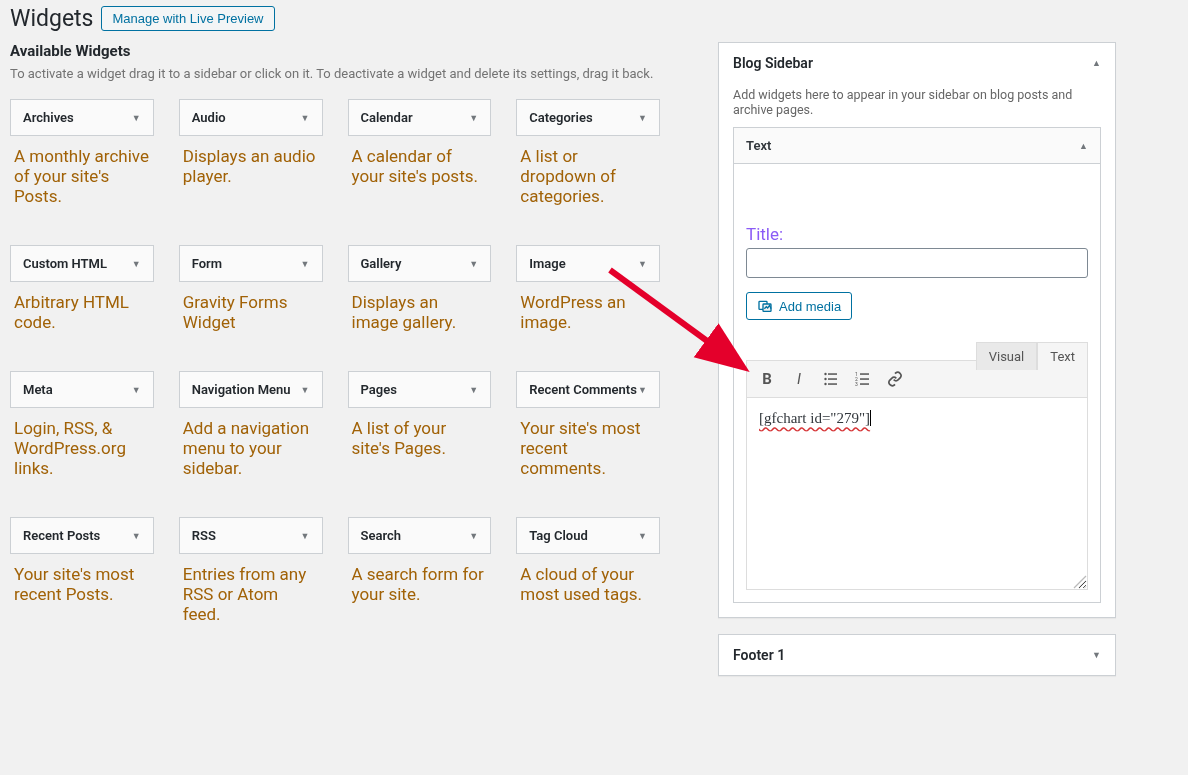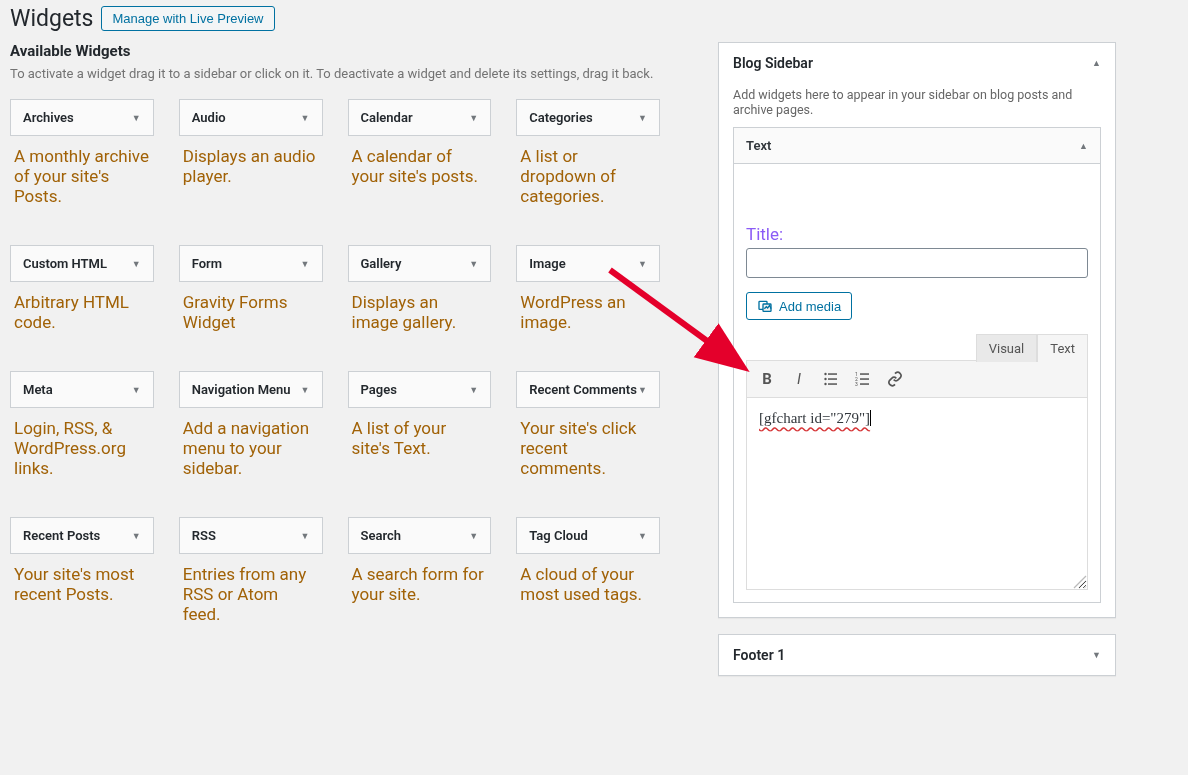--- a/index.html
+++ b/index.html
@@ -63,21 +63,21 @@
     border: 1px solid #0071a1; color: #0071a1; background: #fff;
     padding: 5px 10px; border-radius: 3px; font-size: 13px; cursor: pointer;
     margin-top: 14px;
   }
   .add-media-btn svg { width: 16px; height: 16px; }
   .editor-wrap { margin-top: 12px; }
   .editor-tabs { display: flex; justify-content: flex-end; gap: 0; }
   .editor-tab {
     padding: 6px 12px; font-size: 13px; color: #555;
     border: 1px solid #ddd; background: #fff; cursor: pointer;
-    border-bottom: none; position: relative; top: 2px;
+    border-bottom: none; position: relative; top: 10px;
   }
   .editor-tab.active { background: #f5f5f5; border-bottom-color: #f5f5f5; z-index: 2; }
   .editor-tab.inactive { background: #e9e9e9; color: #555; }
   .toolbar {
     border: 1px solid #ddd; background: #f5f5f5;
     padding: 4px 6px; display: flex; gap: 4px; align-items: center;
   }
   .tb-btn {
     width: 28px; height: 28px; display: inline-flex; align-items: center; justify-content: center;
     font-size: 15px; color: #555; cursor: pointer; border-radius: 2px;
@@ -183,28 +183,28 @@
       <span>Navigation Menu</span>
       <span class="chevron">▼</span>
     </div>
     <div class="widget-desc">Add a navigation menu to your sidebar.</div>
   </div>
         <div class="widget-item">
     <div class="widget-bar">
       <span>Pages</span>
       <span class="chevron">▼</span>
     </div>
-    <div class="widget-desc">A list of your site's Text.</div>
+    <div class="widget-desc">A list of your site's Pages.</div>
   </div>
         <div class="widget-item">
     <div class="widget-bar">
       <span>Recent Comments</span>
       <span class="chevron">▼</span>
     </div>
-    <div class="widget-desc">Your site's click recent comments.</div>
+    <div class="widget-desc">Your site's most recent comments.</div>
   </div>
         <div class="widget-item">
     <div class="widget-bar">
       <span>Recent Posts</span>
       <span class="chevron">▼</span>
     </div>
     <div class="widget-desc">Your site's most recent Posts.</div>
   </div>
         <div class="widget-item">
     <div class="widget-bar">

